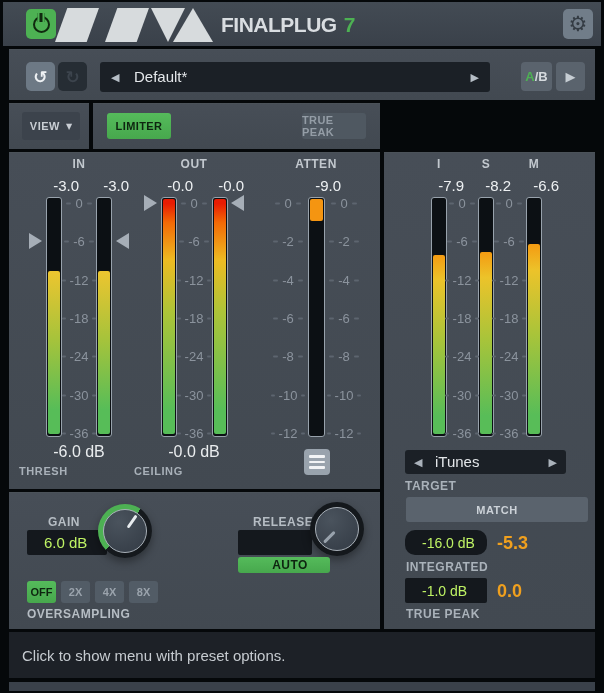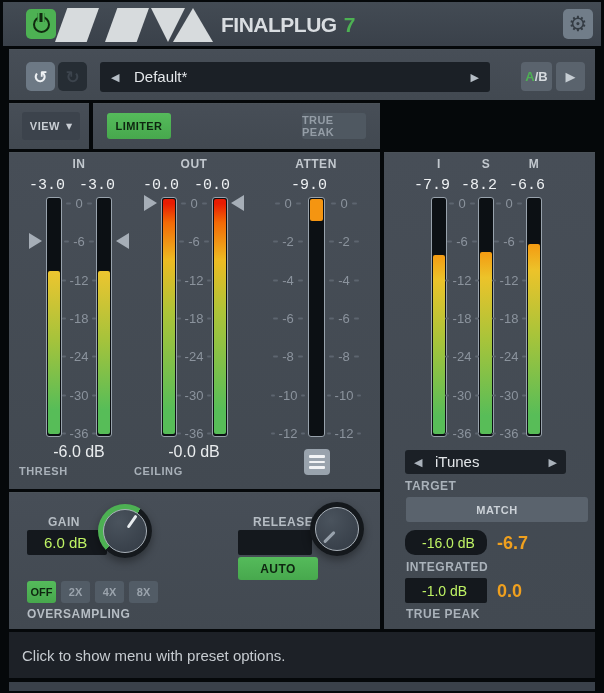--- a/index.html
+++ b/index.html
@@ -34,21 +34,21 @@
   .fill-in{background:linear-gradient(#edc52f,#a6c33b 42%,#57bd58 85%);}
   .fill-out{background:linear-gradient(#e81c03 2%,#f26906 10%,#edbb22 26%,#adc438 48%,#57bd58 90%);}
   .fill-lufs{background:linear-gradient(#f49b12,#ecc32a 14%,#a8c43a 48%,#58bd58 90%);}
   .fill-atten{background:#f59511;}
   .scale{position:absolute;top:197px;height:240px;}
   .tick{position:absolute;left:0;right:0;display:flex;align-items:center;justify-content:center;gap:4px;
         transform:translateY(-50%);color:#8b939d;font-size:13px;}
   .tick i{width:5px;height:2px;background:#5d656f;border-radius:1px;}
   .tri-r{width:0;height:0;border-top:8px solid transparent;border-bottom:8px solid transparent;border-left:13px solid #a6aeb7;position:absolute;}
   .tri-l{width:0;height:0;border-top:8px solid transparent;border-bottom:8px solid transparent;border-right:13px solid #a6aeb7;position:absolute;}
-  .peak{position:absolute;width:50px;text-align:left;top:177px;font-size:15px;color:#eef1f3;font-family:Liberation Mono, monospace;}
+  .peak{position:absolute;width:50px;text-align:right;top:177px;font-size:15px;color:#eef1f3;}
   .grplbl{position:absolute;width:60px;text-align:center;top:157px;font-size:12px;font-weight:bold;letter-spacing:.5px;color:#c2c8ce;}
   .readout{position:absolute;width:120px;text-align:center;font-size:16px;color:#e9ecee;}
   .readlbl{position:absolute;width:120px;text-align:left;font-size:11px;font-weight:bold;letter-spacing:.6px;color:#a9b1b9;}
   
   .knob{position:absolute;width:54px;height:54px;border-radius:50%;box-shadow:0 4px 8px rgba(0,0,0,.35);}
   .ring{position:absolute;inset:0;border-radius:50%;}
   .body{position:absolute;inset:5px;border-radius:50%;border:1px solid #a8b0b8;
         background:radial-gradient(circle at 35% 28%,#4a535d,#39414b 72%);}
   .ptr{position:absolute;left:calc(50% - 1.5px);top:8px;width:3px;height:15px;border-radius:2px;
        transform-origin:1.5px 19px;}
@@ -409,42 +409,42 @@
   <div class="darkfield abs" style="left:405px;top:450px;width:161px;height:24px;">
     <span class="glyph abs" style="left:9px;top:6px;font-size:11px;color:#aab2bb;">◀</span>
     <span class="abs" style="left:30px;top:3px;font-size:15px;">iTunes</span>
     <span class="glyph abs" style="right:9px;top:6px;font-size:11px;color:#aab2bb;">▶</span>
   </div>
   <div class="abs lbl" style="left:405px;top:479px;font-size:12px;">TARGET</div>
   <div class="abs" style="left:406px;top:497px;width:182px;height:25px;background:#5a636d;border-radius:3px;display:flex;align-items:center;justify-content:center;">
     <span class="lbl" style="color:#ccd2d8;">MATCH</span>
   </div>
   <div class="valfield" style="left:405px;top:530px;width:82px;height:25px;border-radius:10px;">-16.0 dB</div>
-  <div class="abs orange" style="left:497px;top:533px;">-6.7</div>
+  <div class="abs orange" style="left:497px;top:533px;">-5.3</div>
   <div class="abs lbl" style="left:406px;top:560px;font-size:12px;">INTEGRATED</div>
   <div class="valfield" style="left:405px;top:578px;width:82px;height:25px;">-1.0 dB</div>
   <div class="abs orange" style="left:497px;top:581px;">0.0</div>
   <div class="abs lbl" style="left:406px;top:607px;font-size:12px;">TRUE PEAK</div>
 
   <div class="panel" style="left:9px;top:492px;width:371px;height:136px;"></div>
   <div class="abs lbl" style="left:48px;top:515px;font-size:12px;color:#b6bdc4;">GAIN</div>
   <div class="valfield" style="left:27px;top:530px;width:80px;height:25px;font-size:15px;">6.0 dB</div>
   <div class="knob" style="left:98px;top:504px;">
     <div class="ring" style="background:conic-gradient(from -135deg,#4db153 0deg 170deg,#15191d 170deg 360deg);"></div>
     <div class="body"></div>
     <div class="ptr" style="background:#e8ecef;transform:rotate(35deg);"></div>
   </div>
   <div class="abs lbl" style="left:253px;top:515px;font-size:12px;color:#b6bdc4;">RELEASE</div>
   <div class="valfield" style="left:238px;top:530px;width:74px;height:25px;"></div>
   <div class="knob" style="left:310px;top:502px;">
     <div class="ring" style="background:#14181c;"></div>
     <div class="body"></div>
     <div class="ptr" style="background:#98a2ac;transform:rotate(-135deg);"></div>
   </div>
-  <div class="greenbtn abs" style="left:238px;top:557px;width:80px;height:23px;font-size:12px;">AUTO</div>
+  <div class="greenbtn abs" style="left:238px;top:557px;width:80px;height:16px;font-size:12px;padding-left:12px;">AUTO</div>
   <div class="abs" style="left:27px;top:581px;display:flex;gap:5px;">
       <div class="osbtn active">OFF</div>
       <div class="osbtn">2X</div>
       <div class="osbtn">4X</div>
       <div class="osbtn">8X</div>
     </div>
   <div class="abs lbl" style="left:27px;top:607px;font-size:12px;color:#b6bdc4;">OVERSAMPLING</div>
 
   <div class="abs" style="left:9px;top:632px;width:586px;height:46px;background:#1d2127;display:flex;align-items:center;">
     <span style="margin-left:13px;font-size:15px;color:#c6cbd0;">Click to show menu with preset options.</span>

